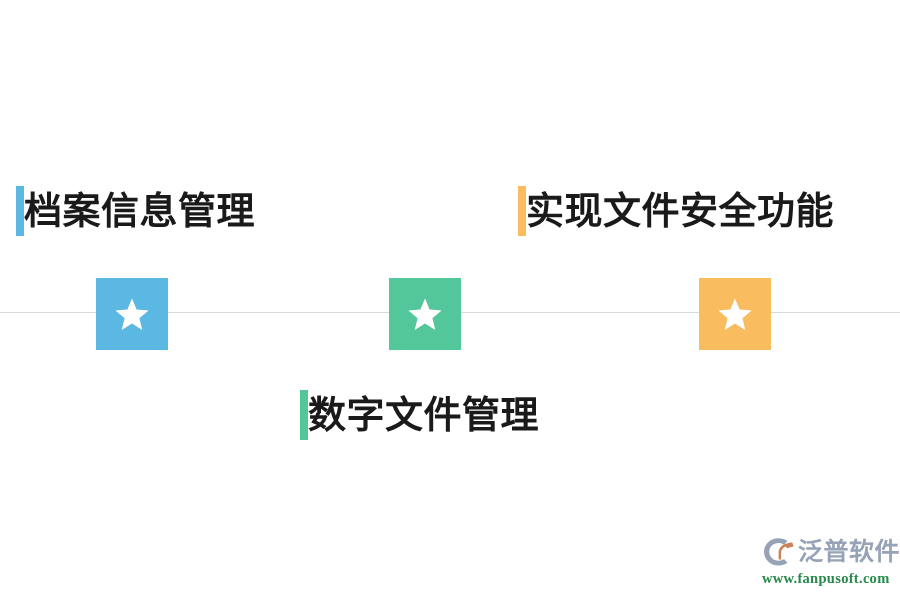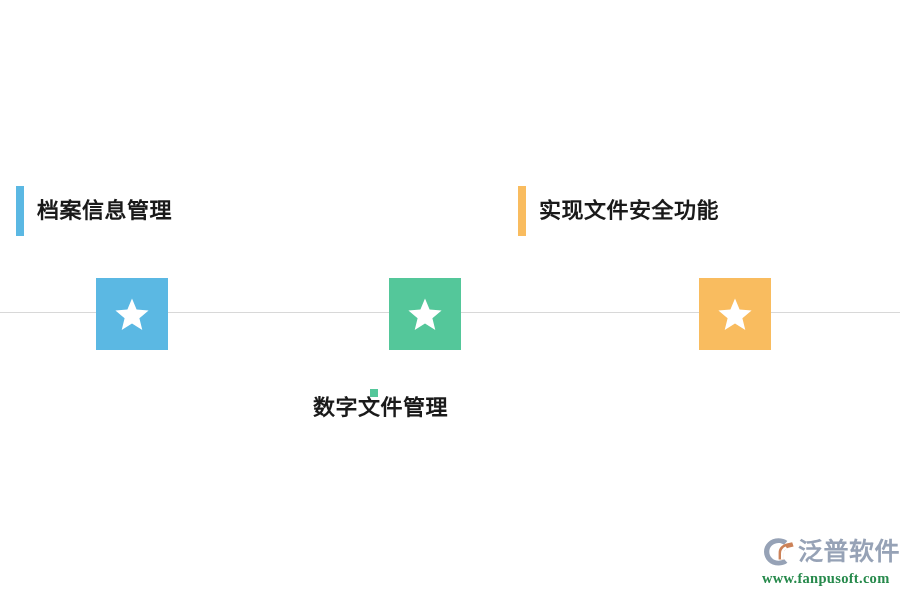--- a/index.html
+++ b/index.html
@@ -52,22 +52,21 @@
     display: flex;
     align-items: center;
     height: 52px;
   }
   .label-bar {
     width: 8px;
     height: 50px;
     flex: 0 0 8px;
   }
   .label-text {
-    margin-left: 13px;
-    font-size: 22px;
+    font-size: 38px;
     font-weight: bold;
     color: #1a1a1a;
     line-height: 1;
     letter-spacing: 0.5px;
     white-space: nowrap;
   }
 
   
   .watermark {
     position: absolute;
@@ -130,21 +129,21 @@
   </div>
 
   <div class="node-badge" style="left:389px; background:#54c79a;">
     <span>
       <svg width="36" height="35" viewBox="0 0 36 35" aria-hidden="true">
         <polygon fill="#ffffff" points="18,1.5 22.6,12.6 34.6,13.5 25.4,21.3 28.3,33 18,26.6 7.7,33 10.6,21.3 1.4,13.5 13.4,12.6"></polygon>
       </svg>
     </span>
   </div>
 
-  <div class="node-label" style="left:300px; top:389px;flex-direction:column;">
+  <div class="node-label" style="left:300px; top:389px;">
     <div class="label-bar" style="background:#54c79a;"></div>
     <div class="label-text">数字文件管理</div>
   </div>
 
   <div class="node-label" style="left:518px; top:185px;">
     <div class="label-bar" style="background:#f9bc5f;"></div>
     <div class="label-text">实现文件安全功能</div>
   </div>
 
   <div class="node-badge" style="left:699px; background:#f9bc5f;">

